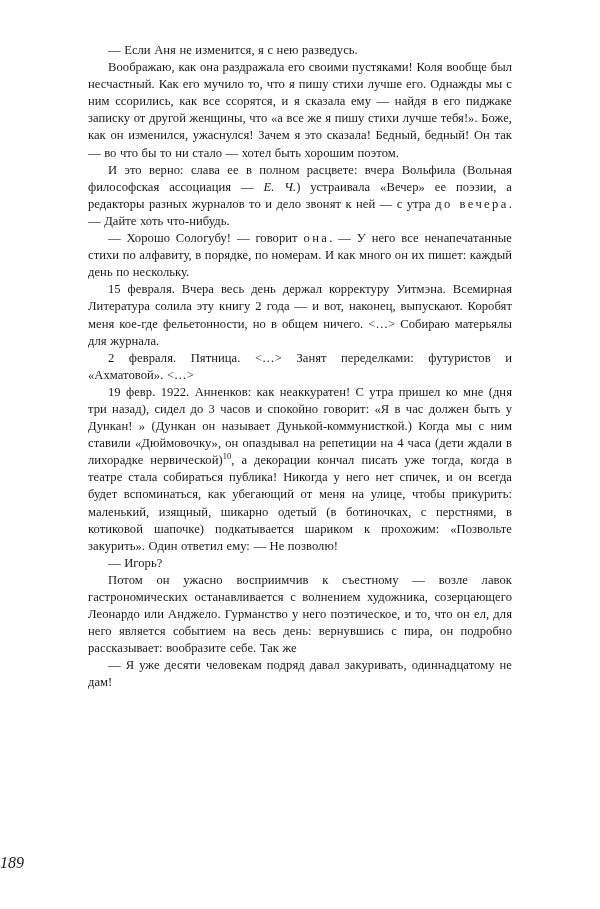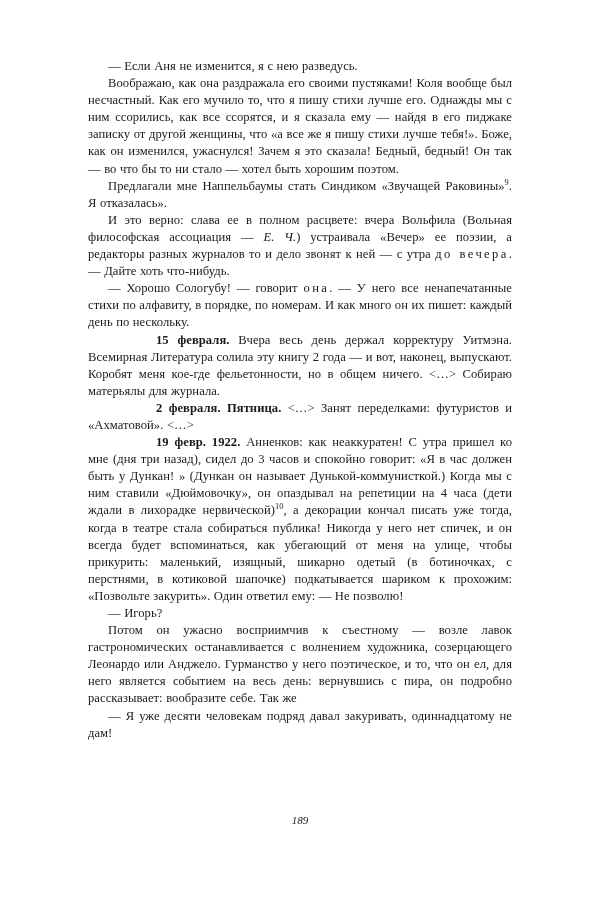--- a/index.html
+++ b/index.html
@@ -14,76 +14,73 @@
     height: 909px;
     background: #ffffff;
     overflow: hidden;
     box-sizing: border-box;
     font-family: "Liberation Serif", "DejaVu Serif", serif;
     color: #1a1a1a;
   }
   .text-block {
     position: absolute;
     left: 88px;
-    top: 58px;
+    top: 42px;
     width: 424px;
   }
   p.para {
     margin: 0;
     text-indent: 20px;
     text-align: justify;
     font-size: 12.6px;
     line-height: 17.1px;
     letter-spacing: 0.05px;
     word-spacing: 0.3px;
     -webkit-hyphens: none;
     hyphens: none;
   }
   .entry {
     margin-top: 17px;
   }
   b.date {
-    font-weight: bold;
-    margin-left: 48px;
+    font-weight: normal;
   }
   i.ed {
     font-style: italic;
   }
   .sp {
     letter-spacing: 2.4px;
   }
   sup.fn {
     font-size: 8.4px;
     vertical-align: super;
     line-height: 0;
   }
   .folio {
     position: absolute;
     left: 0;
-    top: 814px;
+    top: 854px;
     width: 600px;
-    text-align: center;
-    font-size: 11px;
+    font-size: 16px;
     font-style: italic;
     font-family: "Liberation Serif", "DejaVu Serif", serif;
     color: #1a1a1a;
   }
 </style>
 </head>
 <body>
 
 <div class="page">
 
   <div class="text-block">
 
     <p class="para">— Если Аня не изменится, я с нею разведусь.</p>
 
     <p class="para">Воображаю, как она раздражала его своими пустяками! Коля вообще был несчастный. Как его мучило то, что я пишу стихи лучше его. Однажды мы с ним ссорились, как все ссорятся, и я сказала ему — найдя в его пиджаке записку от другой женщины, что «а все же я пишу стихи лучше тебя!». Боже, как он изменился, ужаснулся! Зачем я это сказала! Бедный, бедный! Он так — во что бы то ни стало — хотел быть хорошим поэтом.</p>
 
-    <p class="para"><span>Предлагали мне Наппельбаумы стать Синдиком «Звучащей Раковины»</span><sup class="fn">9</sup><span>. Я отказалась».</span></p>
 
 
     <p class="para"><span>И это верно: слава ее в полном расцвете: вчера Вольфила (Вольная философская ассоциация — </span><i class="ed">Е. Ч.</i><span>) устраивала «Вечер» ее поэзии, а редакторы разных журналов то и дело звонят к ней — с утра </span><span class="sp">до вечера</span><span>. — Дайте хоть что-нибудь.</span></p>
 
     <p class="para"><span>— Хорошо Сологубу! — говорит </span><span class="sp">она</span><span>. — У него все ненапечатанные стихи по алфавиту, в порядке, по номерам. И как много он их пишет: каждый день по нескольку.</span></p>
 
     <p class="para entry"><b class="date">15 февраля.</b> <span>Вчера весь день держал корректуру Уитмэна. Всемирная Литература солила эту книгу 2 года — и вот, наконец, выпускают. Коробят меня кое-где фельетонности, но в общем ничего. &lt;…&gt; Собираю матерьялы для журнала.</span></p>
 
     <p class="para entry"><b class="date">2 февраля. Пятница.</b> <span>&lt;…&gt; Занят переделками: футуристов и «Ахматовой». &lt;…&gt;</span></p>
 

